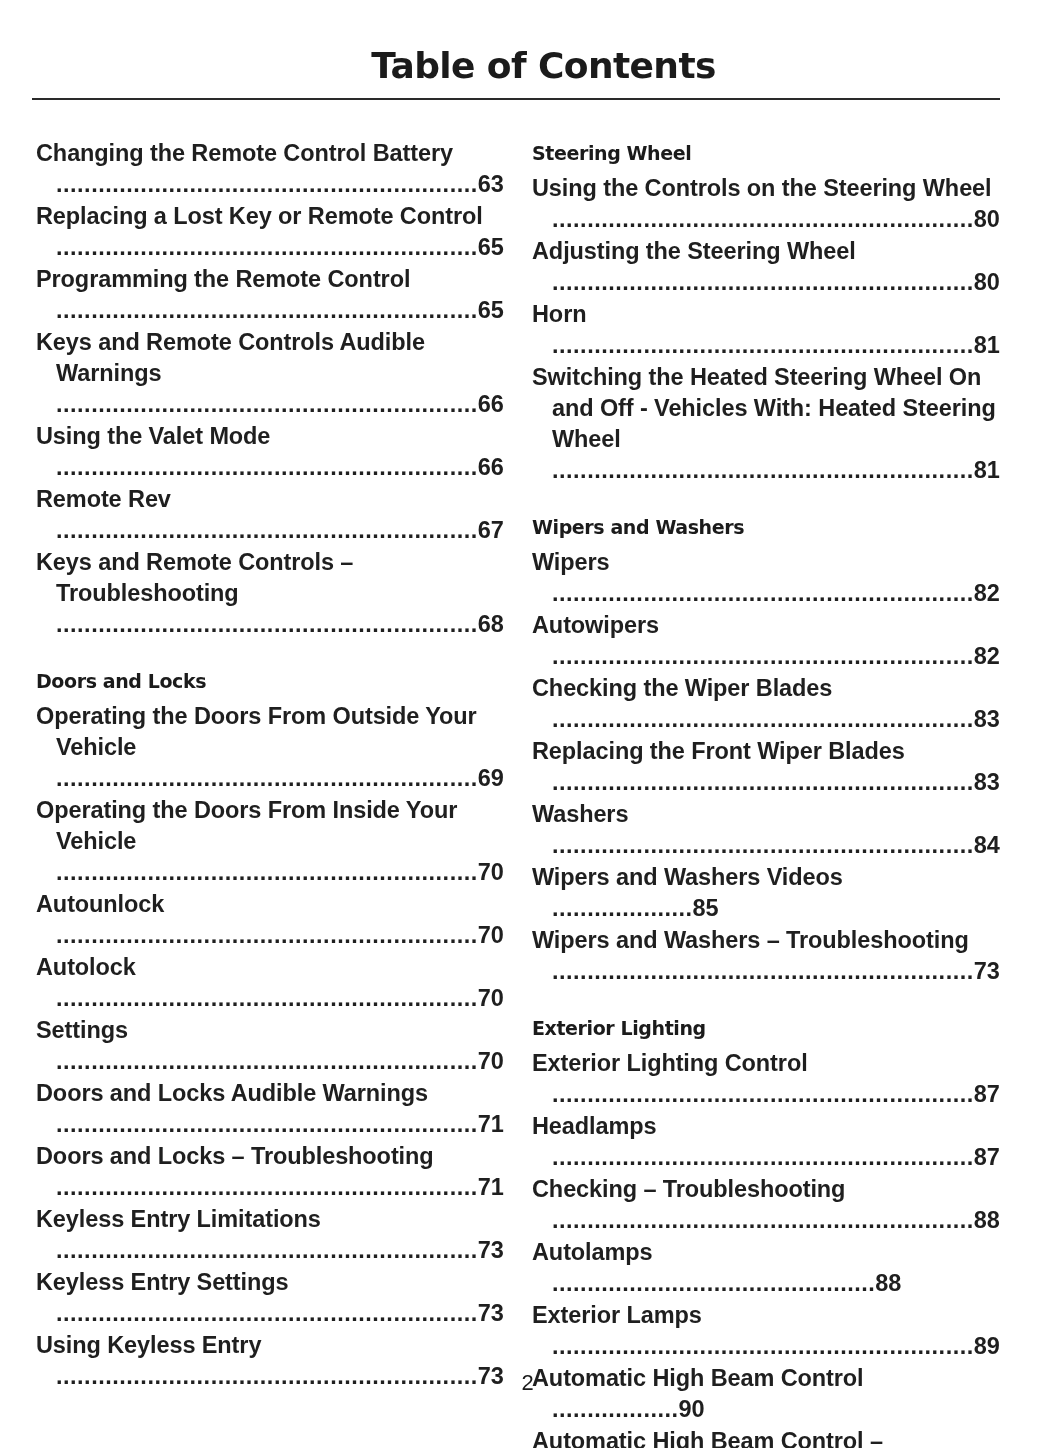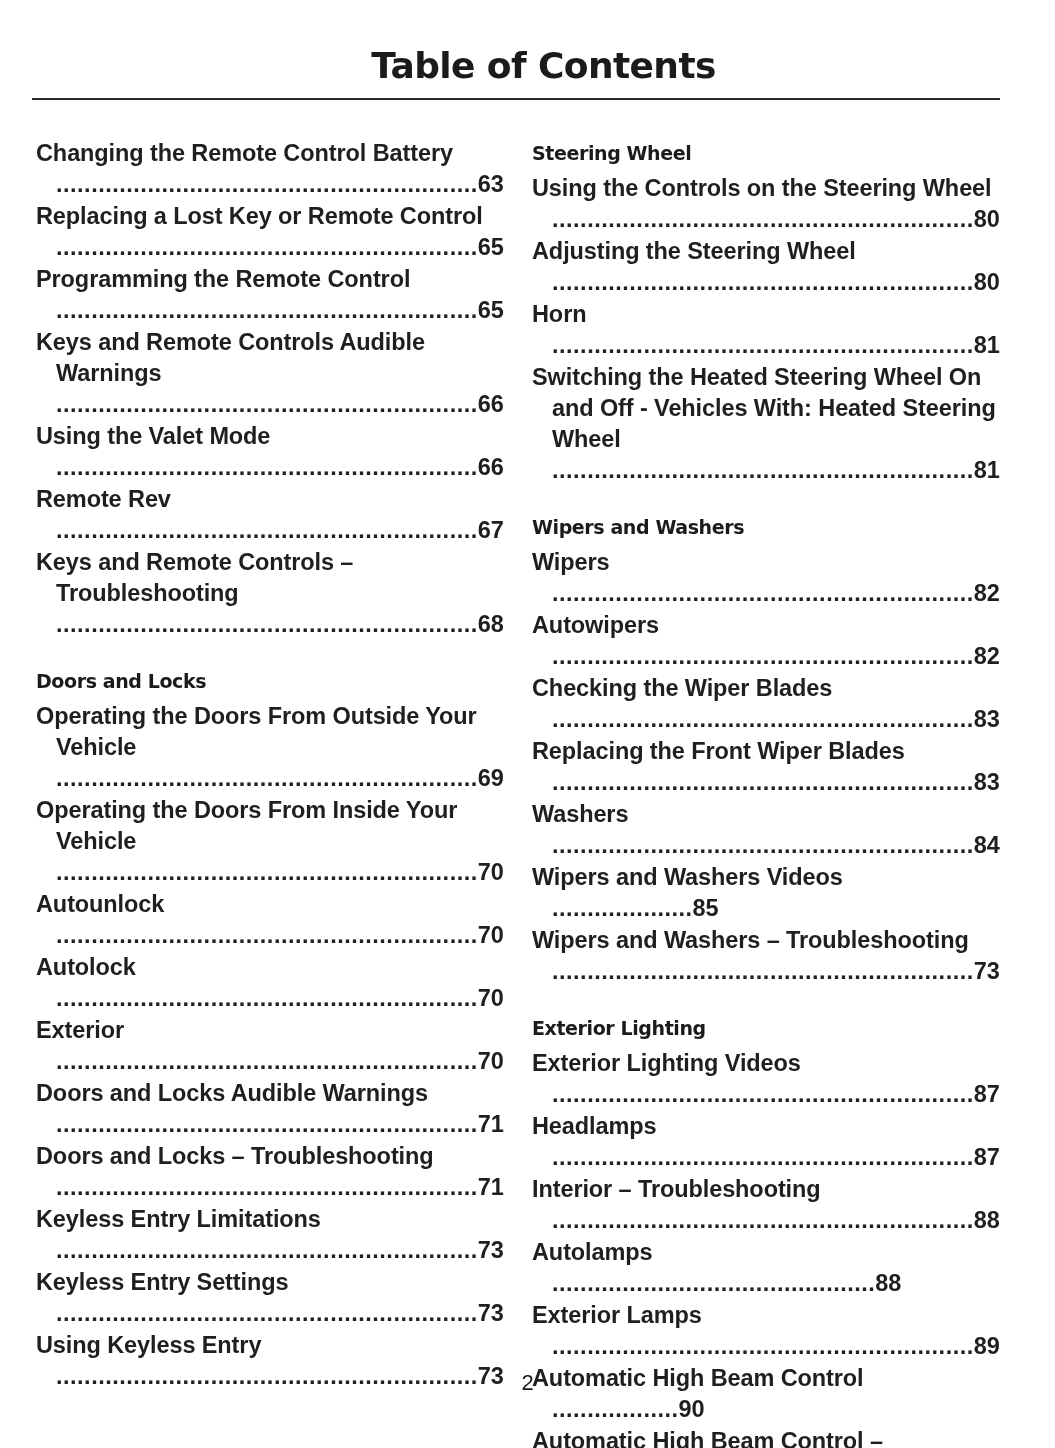--- a/index.html
+++ b/index.html
@@ -124,21 +124,21 @@
         <div class="entry"><span class="etext">Programming the Remote Control </span><span class="leader">............................................................</span><span class="pnum">65</span></div>
         <div class="entry"><span class="etext">Keys and Remote Controls Audible Warnings </span><span class="leader">............................................................</span><span class="pnum">66</span></div>
         <div class="entry"><span class="etext">Using the Valet Mode </span><span class="leader">............................................................</span><span class="pnum">66</span></div>
         <div class="entry"><span class="etext">Remote Rev </span><span class="leader">............................................................</span><span class="pnum">67</span></div>
         <div class="entry"><span class="etext">Keys and Remote Controls – Troubleshooting </span><span class="leader">............................................................</span><span class="pnum">68</span></div>
         <div class="sec-head">Doors and Locks</div>
         <div class="entry"><span class="etext">Operating the Doors From Outside Your Vehicle </span><span class="leader">............................................................</span><span class="pnum">69</span></div>
         <div class="entry"><span class="etext">Operating the Doors From Inside Your Vehicle </span><span class="leader">............................................................</span><span class="pnum">70</span></div>
         <div class="entry"><span class="etext">Autounlock </span><span class="leader">............................................................</span><span class="pnum">70</span></div>
         <div class="entry"><span class="etext">Autolock </span><span class="leader">............................................................</span><span class="pnum">70</span></div>
-        <div class="entry"><span class="etext">Exterior </span><span class="leader">............................................................</span><span class="pnum">70</span></div>
+        <div class="entry"><span class="etext">Settings </span><span class="leader">............................................................</span><span class="pnum">70</span></div>
         <div class="entry"><span class="etext">Doors and Locks Audible Warnings </span><span class="leader">............................................................</span><span class="pnum">71</span></div>
         <div class="entry"><span class="etext">Doors and Locks – Troubleshooting </span><span class="leader">............................................................</span><span class="pnum">71</span></div>
         <div class="entry"><span class="etext">Keyless Entry Limitations </span><span class="leader">............................................................</span><span class="pnum">73</span></div>
         <div class="entry"><span class="etext">Keyless Entry Settings </span><span class="leader">............................................................</span><span class="pnum">73</span></div>
         <div class="entry"><span class="etext">Using Keyless Entry </span><span class="leader">............................................................</span><span class="pnum">73</span></div>
       </div>
     <div class="col col-right">
         <div class="sec-head first">Steering Wheel</div>
         <div class="entry"><span class="etext">Using the Controls on the Steering Wheel </span><span class="leader">............................................................</span><span class="pnum">80</span></div>
         <div class="entry"><span class="etext">Adjusting the Steering Wheel </span><span class="leader">............................................................</span><span class="pnum">80</span></div>
@@ -146,23 +146,23 @@
         <div class="entry"><span class="etext">Switching the Heated Steering Wheel On and Off - Vehicles With: Heated Steering Wheel </span><span class="leader">............................................................</span><span class="pnum">81</span></div>
         <div class="sec-head">Wipers and Washers</div>
         <div class="entry"><span class="etext">Wipers </span><span class="leader">............................................................</span><span class="pnum">82</span></div>
         <div class="entry"><span class="etext">Autowipers </span><span class="leader">............................................................</span><span class="pnum">82</span></div>
         <div class="entry"><span class="etext">Checking the Wiper Blades </span><span class="leader">............................................................</span><span class="pnum">83</span></div>
         <div class="entry"><span class="etext">Replacing the Front Wiper Blades </span><span class="leader">............................................................</span><span class="pnum">83</span></div>
         <div class="entry"><span class="etext">Washers </span><span class="leader">............................................................</span><span class="pnum">84</span></div>
         <div class="entry"><span class="etext">Wipers and Washers Videos </span><span class="leader">....................</span><span class="pnum">85</span></div>
         <div class="entry"><span class="etext">Wipers and Washers – Troubleshooting </span><span class="leader">............................................................</span><span class="pnum">73</span></div>
         <div class="sec-head">Exterior Lighting</div>
-        <div class="entry"><span class="etext">Exterior Lighting Videos </span><span class="leader">............................................................</span><span class="pnum">87</span></div>
+        <div class="entry"><span class="etext">Exterior Lighting Control </span><span class="leader">............................................................</span><span class="pnum">87</span></div>
         <div class="entry"><span class="etext">Headlamps </span><span class="leader">............................................................</span><span class="pnum">87</span></div>
-        <div class="entry"><span class="etext">Interior – Troubleshooting </span><span class="leader">............................................................</span><span class="pnum">88</span></div>
+        <div class="entry"><span class="etext">Checking – Troubleshooting </span><span class="leader">............................................................</span><span class="pnum">88</span></div>
         <div class="entry"><span class="etext">Autolamps </span><span class="leader">..............................................</span><span class="pnum">88</span></div>
         <div class="entry"><span class="etext">Exterior Lamps </span><span class="leader">............................................................</span><span class="pnum">89</span></div>
         <div class="entry"><span class="etext">Automatic High Beam Control </span><span class="leader">..................</span><span class="pnum">90</span></div>
         <div class="entry"><span class="etext">Automatic High Beam Control – Troubleshooting </span><span class="leader">............................................................</span><span class="pnum">92</span></div>
         <div class="sec-head">Interior Lighting</div>
       </div>
   </div>
 
   <div style="position:absolute;top:1370px;left:0;width:1055px;text-align:center;font-size:22px;">2</div>
 

